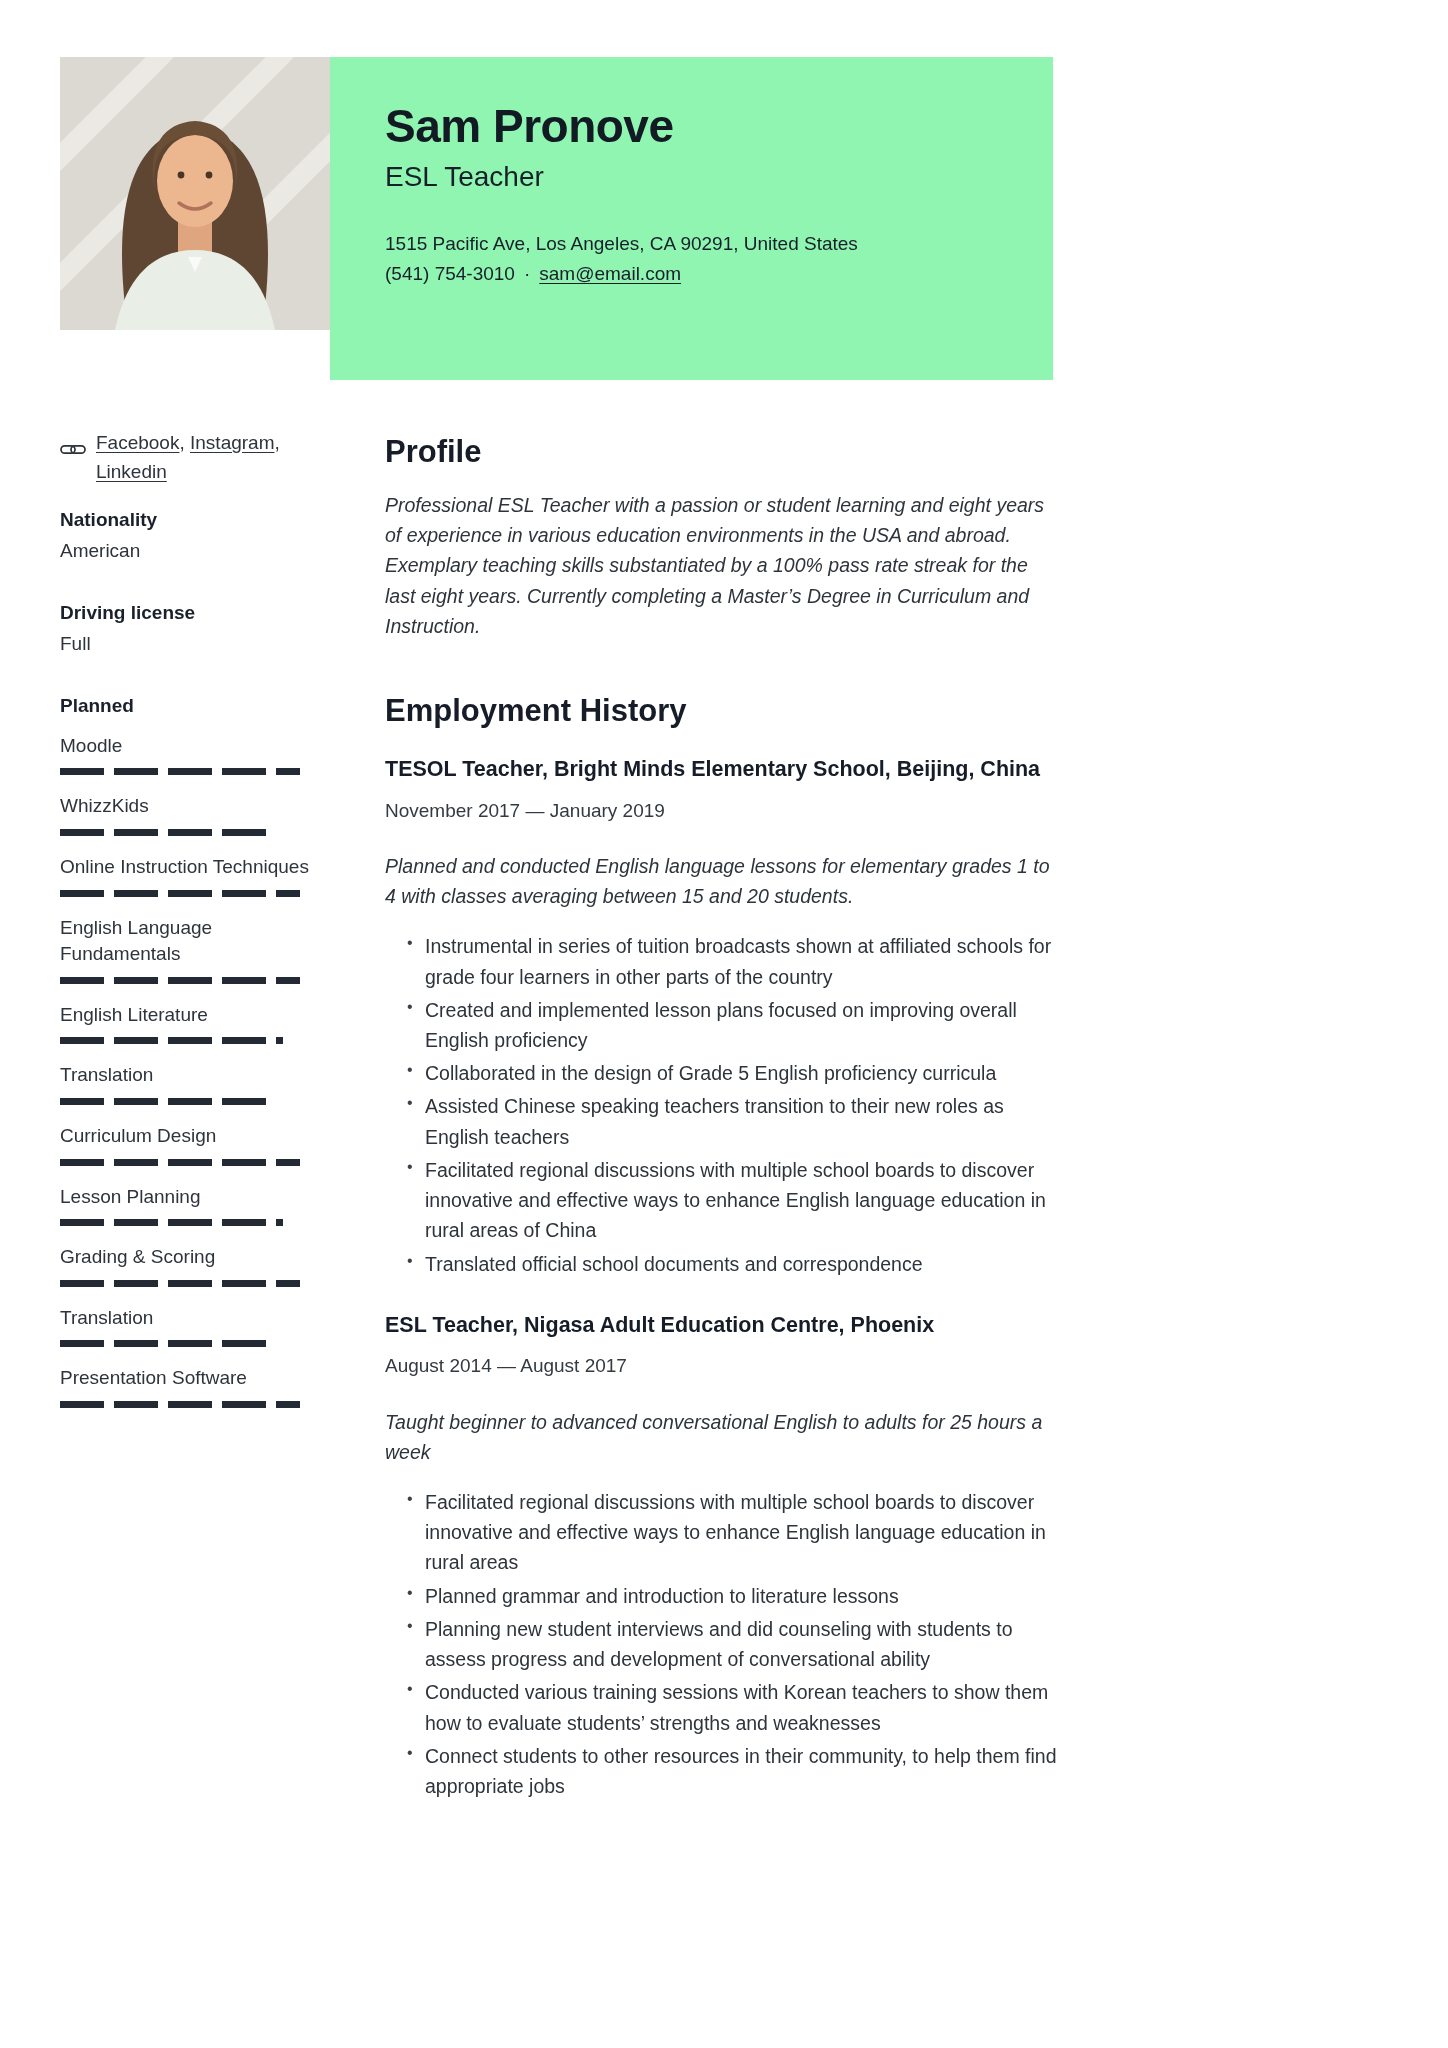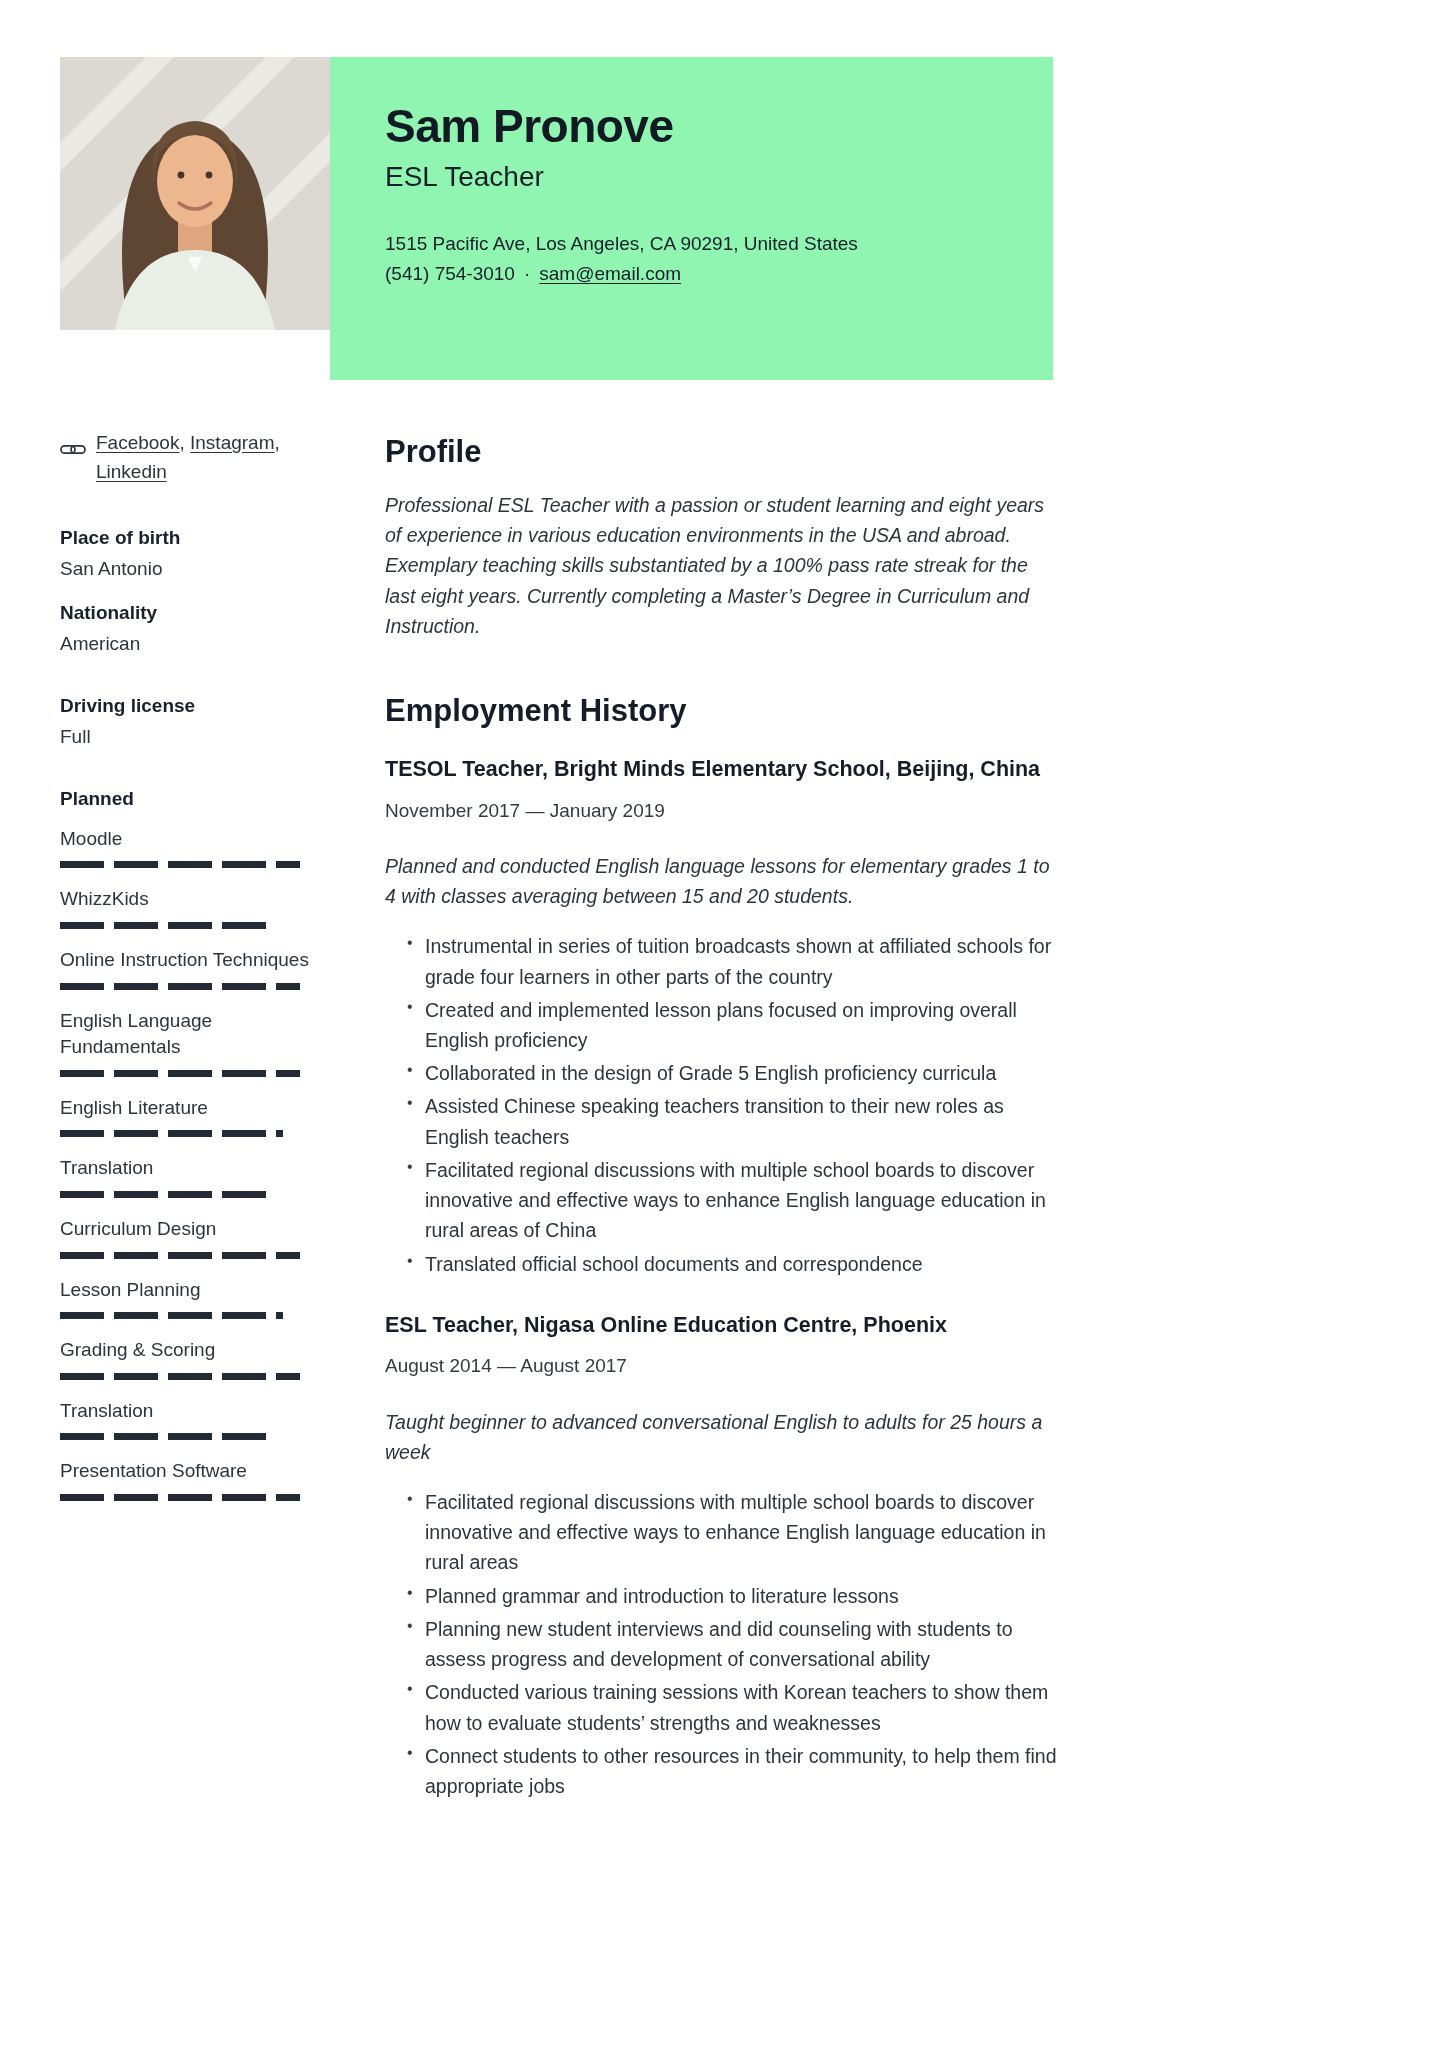--- a/index.html
+++ b/index.html
@@ -112,24 +112,20 @@
             <rect x="11" y="2.8" width="14" height="7.4" rx="3.7" fill="none" stroke="#2b3138" stroke-width="1.7"></rect>
           </svg>
         </span>
         <div class="links-text">
           <a href="#">Facebook</a><span>,</span>
           <a href="#">Instagram</a><span>,</span>
           <a href="#">Linkedin</a>
         </div>
       </div>
 
-      <section class="side-section">
-        <h4>Place of birth</h4>
-        <div class="side-value">San Antonio</div>
-      </section>
 
       <section class="side-section tight">
         <h4>Nationality</h4>
         <div class="side-value">American</div>
       </section>
 
       <section class="side-section">
         <h4>Driving license</h4>
         <div class="side-value">Full</div>
       </section>
@@ -224,21 +220,21 @@
           <li>Instrumental in series of tuition broadcasts shown at affiliated schools for grade four learners in other parts of the country</li>
           <li>Created and implemented lesson plans focused on improving overall English proficiency</li>
           <li>Collaborated in the design of Grade 5 English proficiency curricula</li>
           <li>Assisted Chinese speaking teachers transition to their new roles as English teachers</li>
           <li>Facilitated regional discussions with multiple school boards to discover innovative and effective ways to enhance English language education in rural areas of China</li>
           <li>Translated official school documents and correspondence</li>
         </ul>
       </article>
 
       <article class="job">
-        <h3>ESL Teacher, Nigasa Online Education Centre, Phoenix</h3>
+        <h3>ESL Teacher, Nigasa Adult Education Centre, Phoenix</h3>
         <div class="date">August 2014 — August 2017</div>
         <p class="summary">Taught beginner to advanced conversational English to adults for 25 hours a week</p>
         <ul>
           <li>Facilitated regional discussions with multiple school boards to discover innovative and effective ways to enhance English language education in rural areas</li>
           <li>Planned grammar and introduction to literature lessons</li>
           <li>Planning new student interviews and did counseling with students to assess progress and development of conversational ability</li>
           <li>Conducted various training sessions with Korean teachers to show them how to evaluate students’ strengths and weaknesses</li>
           <li>Connect students to other resources in their community, to help them find appropriate jobs</li>
         </ul>
       </article>

